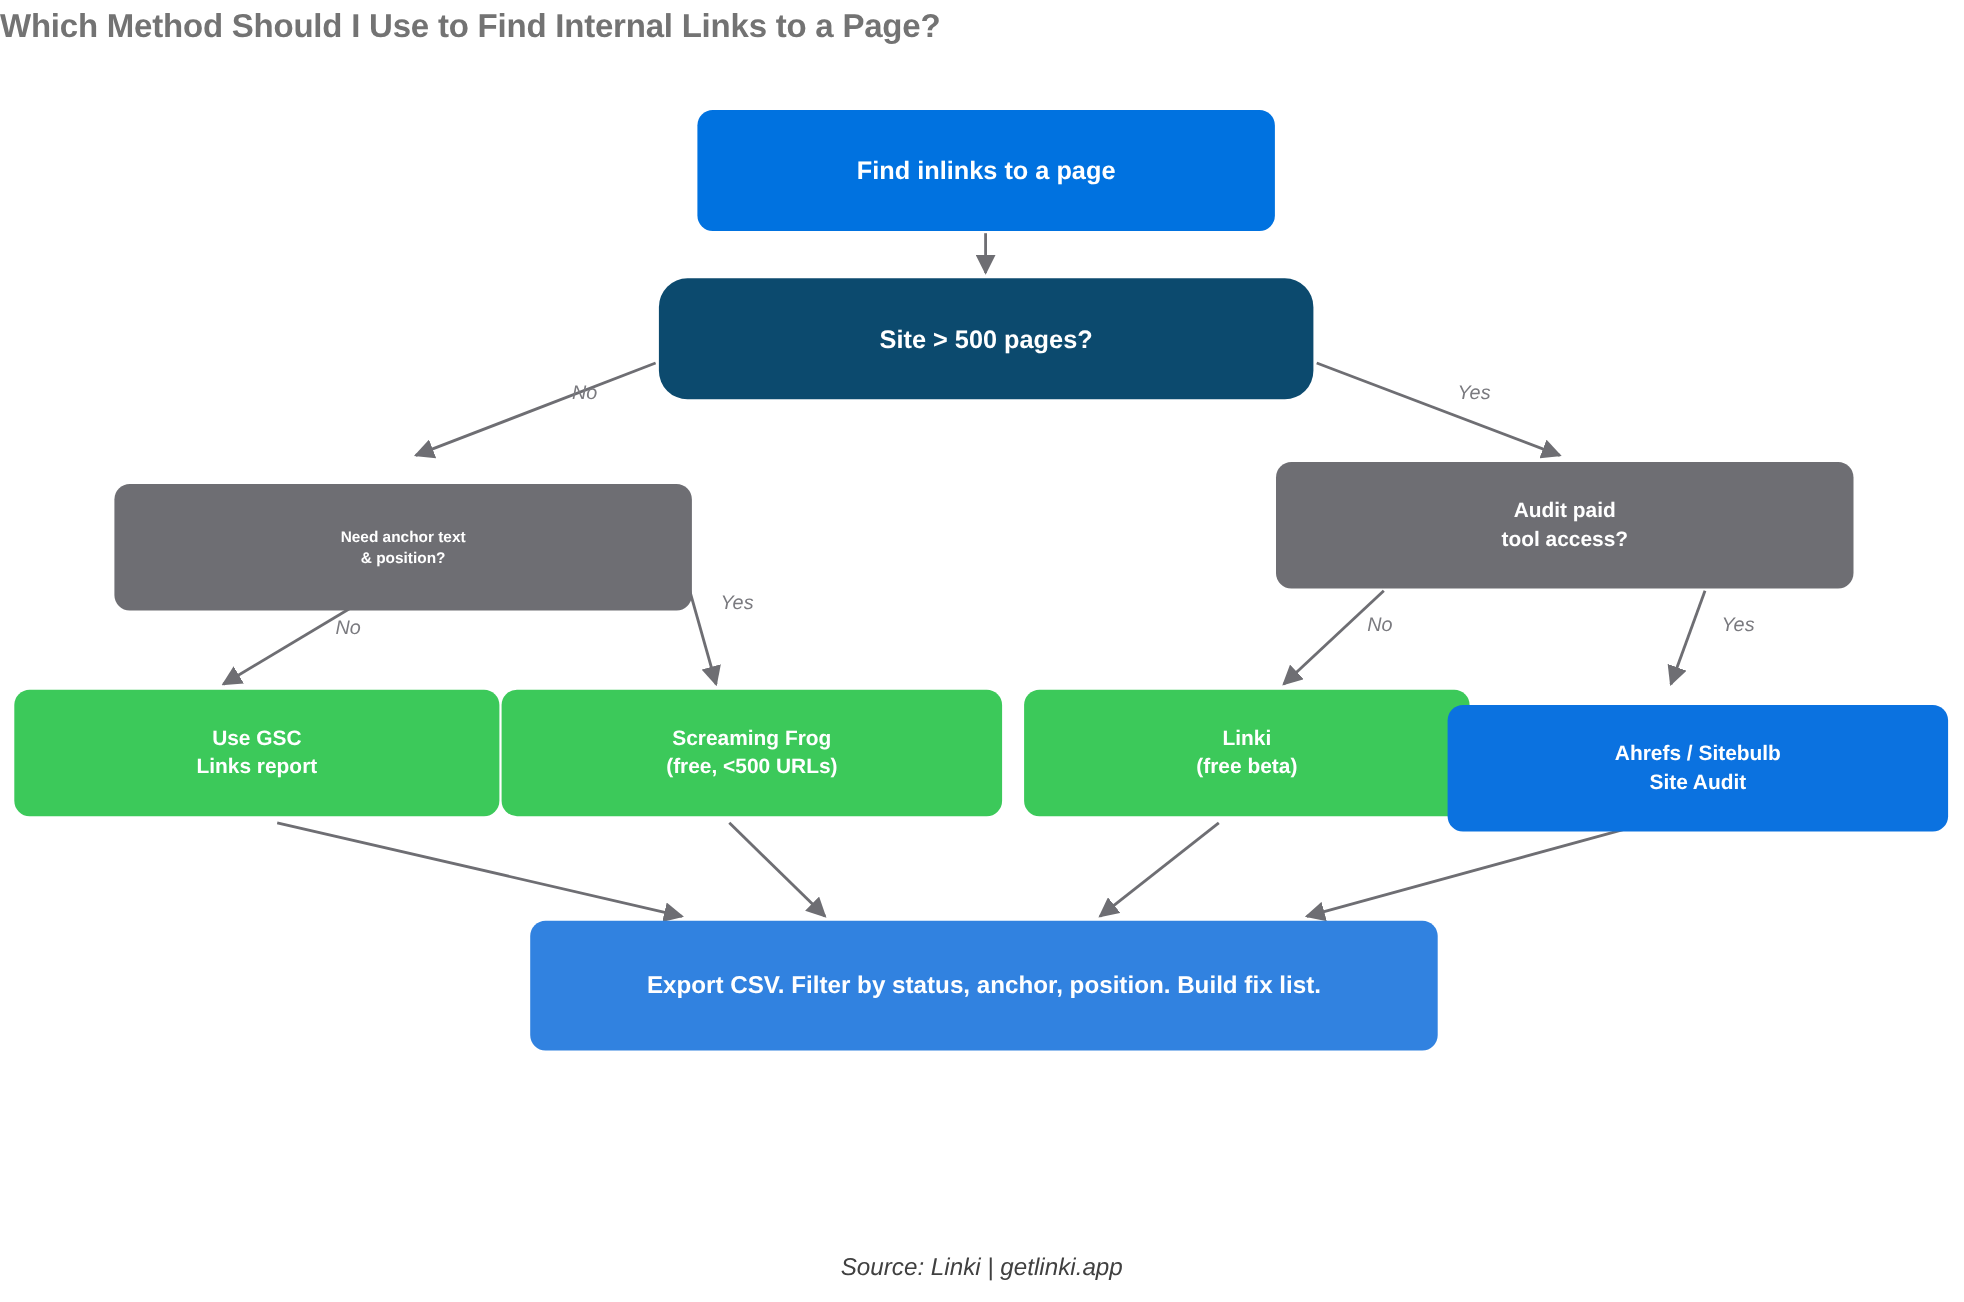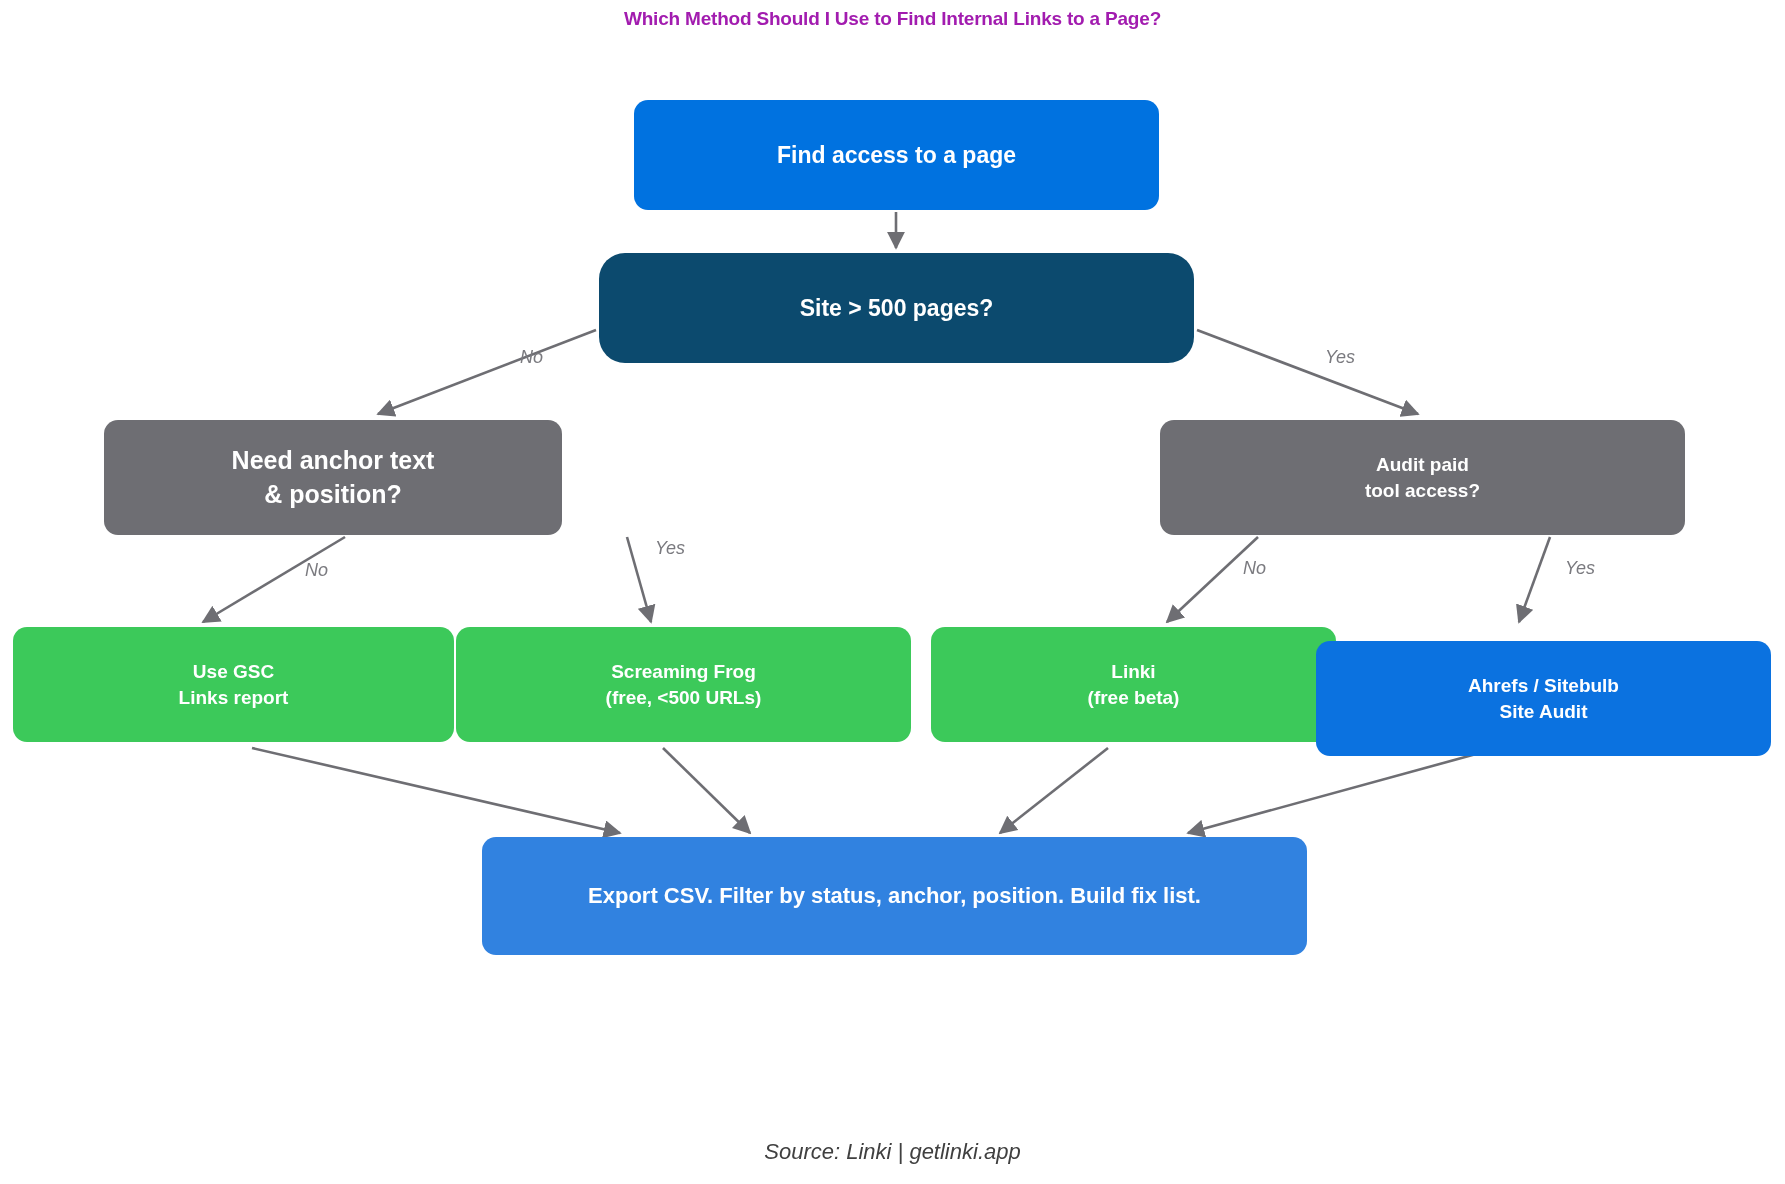--- a/index.html
+++ b/index.html
@@ -12,24 +12,23 @@
     height: 1184px;
     position: relative;
     font-family: "Liberation Sans", sans-serif;
     overflow: hidden;
   }
   #chart-title {
     position: absolute;
     left: 0;
     top: 8px;
     width: 1785px;
-    text-align: center;
-    font-size: 19px;
+    font-size: 30px;
     font-weight: bold;
-    color: #a21caf;
+    color: #737373;
     letter-spacing: -0.2px;
   }
   #edge-layer {
     position: absolute;
     left: 0;
     top: 0;
     width: 1785px;
     height: 1184px;
     pointer-events: none;
   }
@@ -48,21 +47,21 @@
   }
   .node-start   { background: #0072e0; }
   .node-decision{ background: #0c4a6e; border-radius: 26px; }
   .node-gray    { background: #6e6e73; }
   .node-green   { background: #3cc95a; }
   .node-blue    { background: #0b72e0; margin-top: 14px; }
   .node-final   { background: #3182e0; }
 
   #node-start    { left: 634px;  top: 100px; width: 525px;  height: 110px; font-size: 23px; }
   #node-decision { left: 599px;  top: 253px; width: 595px;  height: 110px; font-size: 23px; }
-  #node-left-q   { left: 104px;  top: 420px; width: 458px;  height: 115px; font-size: 25px; }
+  #node-left-q   { left: 104px;  top: 440px; width: 525px;  height: 115px; font-size: 14px; }
   #node-right-q  { left: 1160px; top: 420px; width: 525px;  height: 115px; font-size: 19px; }
   #node-gsc      { left: 13px;   top: 627px; width: 441px;  height: 115px; font-size: 19px; }
   #node-frog     { left: 422px;  top: 627px; width: 455px;  height: 115px; font-size: 19px; margin-left: 34px; }
   #node-linki    { left: 913px;  top: 627px; width: 405px;  height: 115px; font-size: 19px; margin-left: 18px; }
   #node-ahrefs   { left: 1316px; top: 627px; width: 455px;  height: 115px; font-size: 19px; }
   #node-export   { left: 482px;  top: 837px; width: 825px;  height: 118px; font-size: 22px; }
 
   .edge-label {
     position: absolute;
     font-size: 18px;
@@ -107,21 +106,21 @@
   </g>
 </svg>
 
 <div class="edge-label" style="left:520px; top:347px;">No</div>
 <div class="edge-label" style="left:1325px; top:347px;">Yes</div>
 <div class="edge-label" style="left:305px; top:560px;">No</div>
 <div class="edge-label" style="left:655px; top:538px;">Yes</div>
 <div class="edge-label" style="left:1243px; top:558px;">No</div>
 <div class="edge-label" style="left:1565px; top:558px;">Yes</div>
 
-<div class="node node-start" id="node-start">Find access to a page</div>
+<div class="node node-start" id="node-start">Find inlinks to a page</div>
 <div class="node node-decision" id="node-decision">Site &gt; 500 pages?</div>
 <div class="node node-gray" id="node-left-q">Need anchor text
 &amp; position?</div>
 <div class="node node-gray" id="node-right-q">Audit paid
 tool access?</div>
 <div class="node node-green" id="node-gsc">Use GSC
 Links report</div>
 <div class="node node-green" id="node-frog">Screaming Frog
 (free, &lt;500 URLs)</div>
 <div class="node node-green" id="node-linki">Linki

